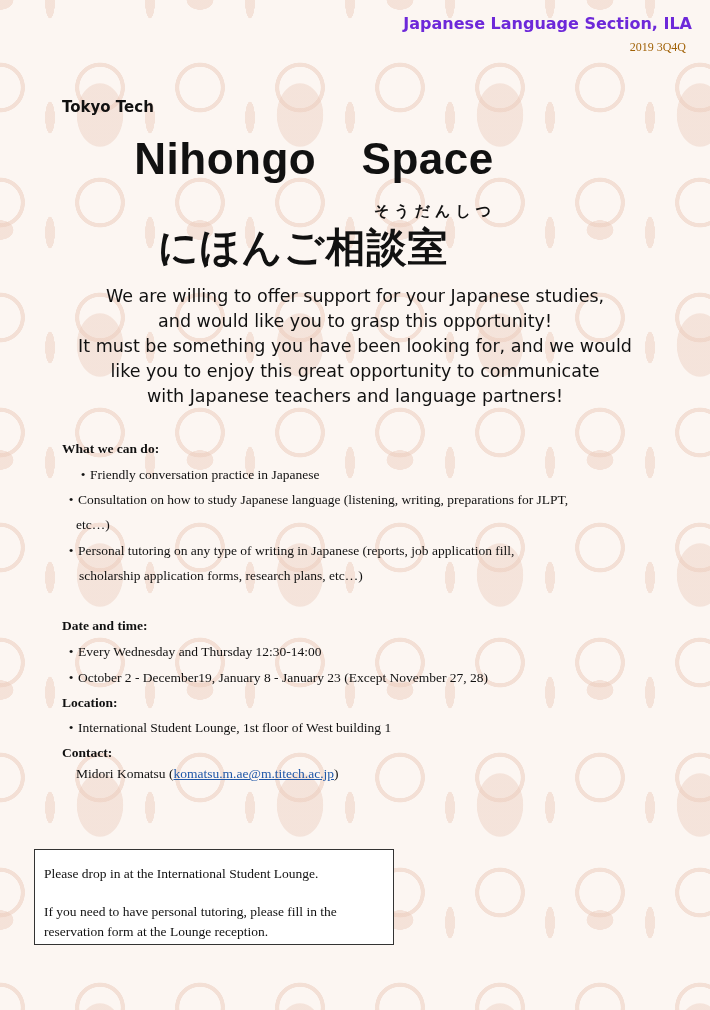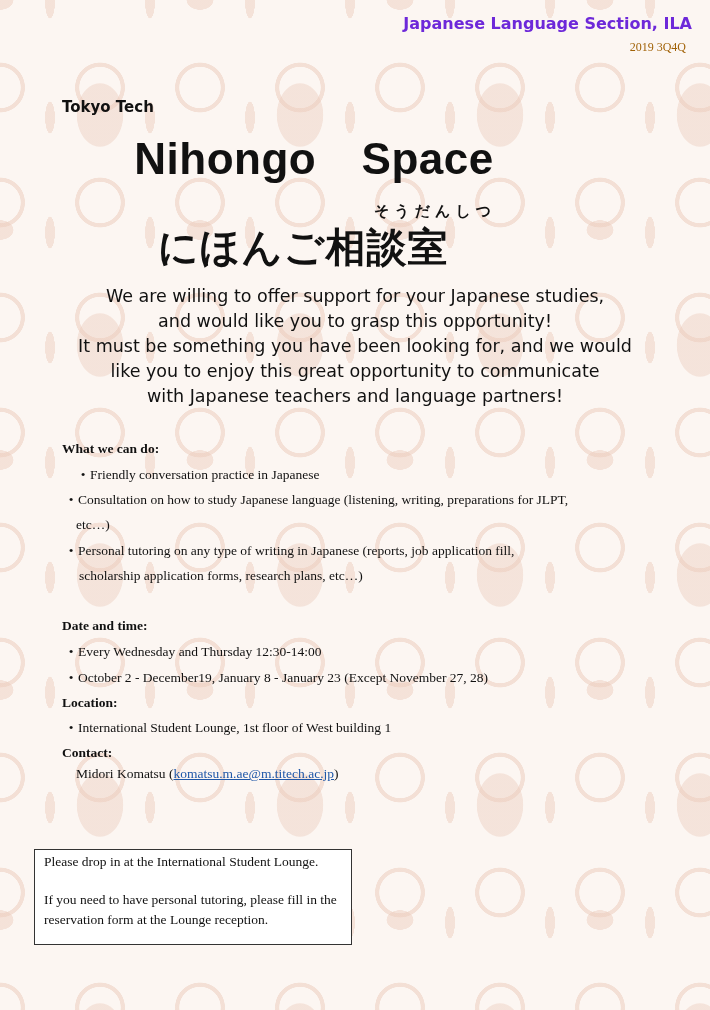--- a/index.html
+++ b/index.html
@@ -50,23 +50,23 @@
       position: absolute; left: 0; width: 710px; top: 284px; text-align: center;
       font-family: "DejaVu Sans", sans-serif; font-size: 17.5px; line-height: 25px; color: #111;
     }
     .intro div { white-space: nowrap; }
     .sec { position: absolute; left: 62px; font-size: 13.5px; }
     .sec-h { font-weight: bold; font-size: 13.5px; }
     .line { font-size: 13.5px; white-space: nowrap; }
     .bullet { display: inline-block; width: 14px; text-align: center; }
     a.mail { color: #1f57a8; text-decoration: underline; text-align: center; }
     .notice {
-      position: absolute; left: 34px; top: 849px; width: 318px; height: 96px;
+      position: absolute; left: 34px; top: 849px; width: 360px; height: 96px;
       border: 1px solid #333; background: #ffffff; box-sizing: border-box;
-      padding: 2px 9px; font-size: 13.5px; line-height: 20px;
+      padding: 14px 9px; font-size: 13.5px; line-height: 20px;
     }
   </style>
 </head>
 <body>
 
 <div class="bg"></div>
 
 <div class="page">
   <div class="hdr-org">Japanese Language Section, ILA</div>
   <div class="hdr-term">2019 3Q4Q</div>

